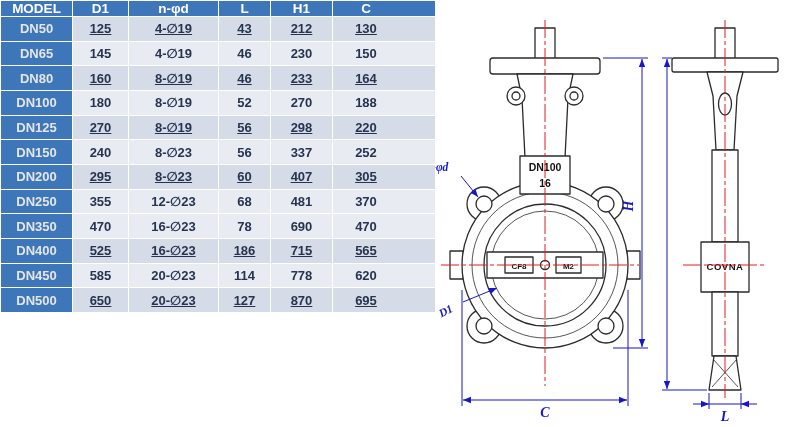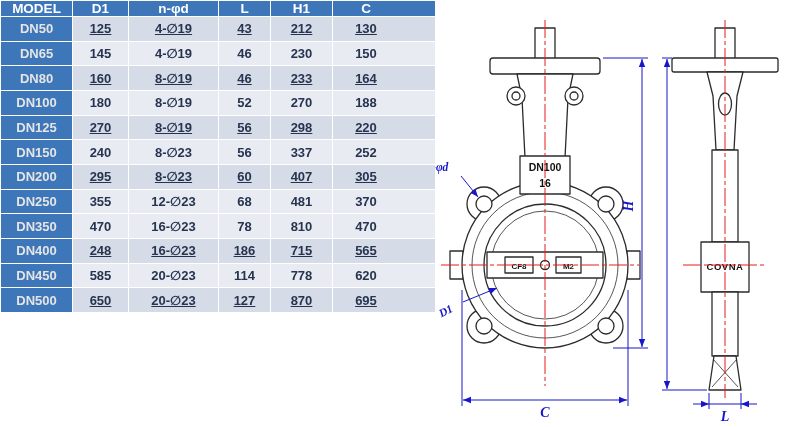--- a/index.html
+++ b/index.html
@@ -122,26 +122,26 @@
             <td>12-∅23</td>
             <td>68</td>
             <td>481</td>
             <td>370</td>
           </tr>
           <tr class="row-b">
             <th>DN350</th>
             <td>470</td>
             <td>16-∅23</td>
             <td>78</td>
-            <td>810</td>
+            <td>690</td>
             <td>470</td>
           </tr>
           <tr class="row-a">
             <th>DN400</th>
-            <td>248</td>
+            <td>525</td>
             <td>16-∅23</td>
             <td>186</td>
             <td>715</td>
             <td>565</td>
           </tr>
           <tr class="row-b">
             <th>DN450</th>
             <td>585</td>
             <td>20-∅23</td>
             <td>114</td>

